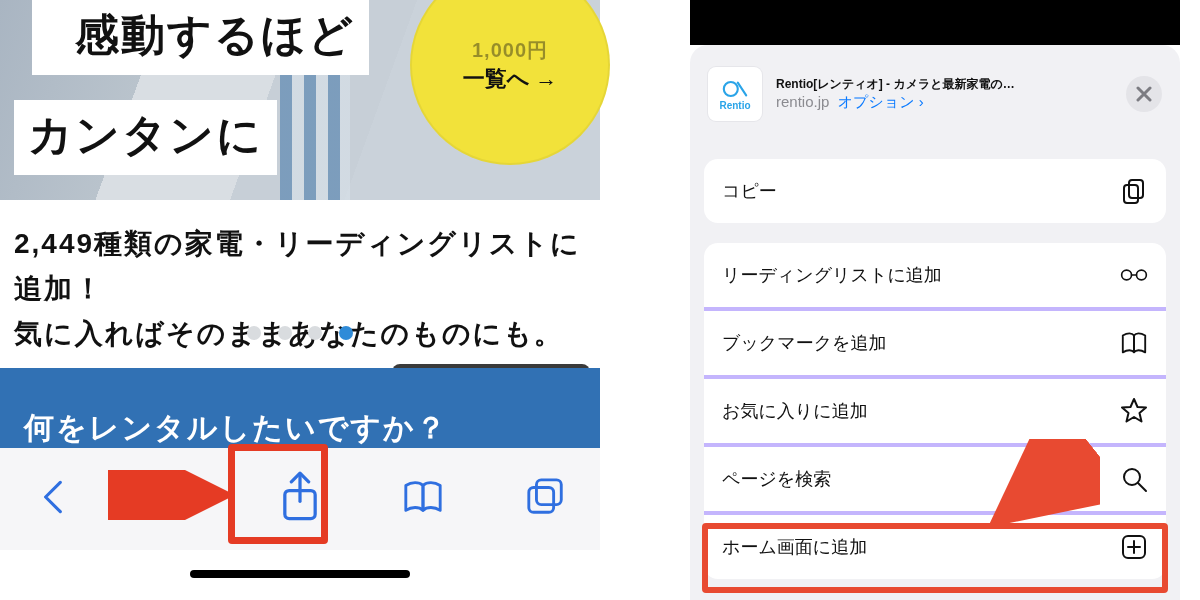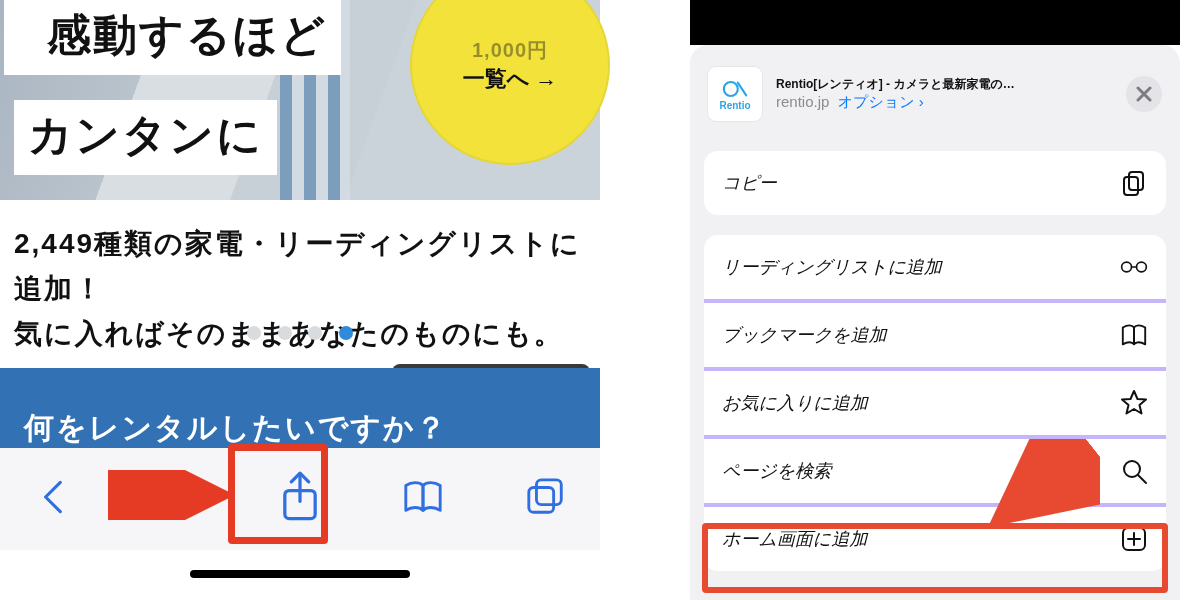--- a/index.html
+++ b/index.html
@@ -30,21 +30,21 @@
     background:#f2e23a; border-radius:50%;
     display:flex; flex-direction:column; justify-content:center; align-items:center;
     font-weight:700; font-size:22px; color:#111;
     box-shadow:0 0 0 2px rgba(0,0,0,.05) inset;
   }
   .yellow-badge .top{ font-size:20px; letter-spacing:1px; opacity:.4; }
   .headline-1,.headline-2{
     position:absolute; background:#fff; padding:6px 14px 10px;
     font-size:44px; font-weight:900; letter-spacing:2px; color:#111;
   }
-  .headline-1{ left:4px; top:0;padding-left:43px; }
+  .headline-1{ left:32px; top:0;padding-left:43px; }
   .headline-2{ left:14px; top:100px; }
   .subhead{
     position:absolute; left:14px; top:222px; font-size:28px; font-weight:800;
     line-height:1.6; letter-spacing:2px; color:#111;
   }
   .dots{
     position:absolute; left:0; top:326px; width:600px; text-align:center;
   }
   .dots span{
     display:inline-block; width:14px; height:14px; border-radius:50%;
@@ -117,21 +117,21 @@
                white-space:nowrap; overflow:hidden; text-overflow:ellipsis;}
   .head-sub{ font-size:15px; color:#8b8b90; }
   .head-sub .opt{ color:#0a7aff; }
   .close-btn{
     width:36px; height:36px; border-radius:50%; background:#e4e4e8;
     display:flex; align-items:center; justify-content:center; color:#7c7c82;
     font-size:20px; font-weight:700;
   }
 
   .group{
-    margin:8px 14px 20px; background:#fff; border-radius:14px; overflow:hidden;font-style:italic;
+    margin:16px 14px 20px; background:#fff; border-radius:14px; overflow:hidden;
   }
   .row{
     display:flex; align-items:center; justify-content:space-between;
     padding:18px 18px; font-size:18px; color:#111;
     border-top:4px solid #c4b5fd;
   }
   .group .row:first-child{ border-top:none; }
   .row .ico{ width:28px; height:28px; stroke:#111; stroke-width:2; fill:none;
              stroke-linecap:round; stroke-linejoin:round;}
   .red-box2{

